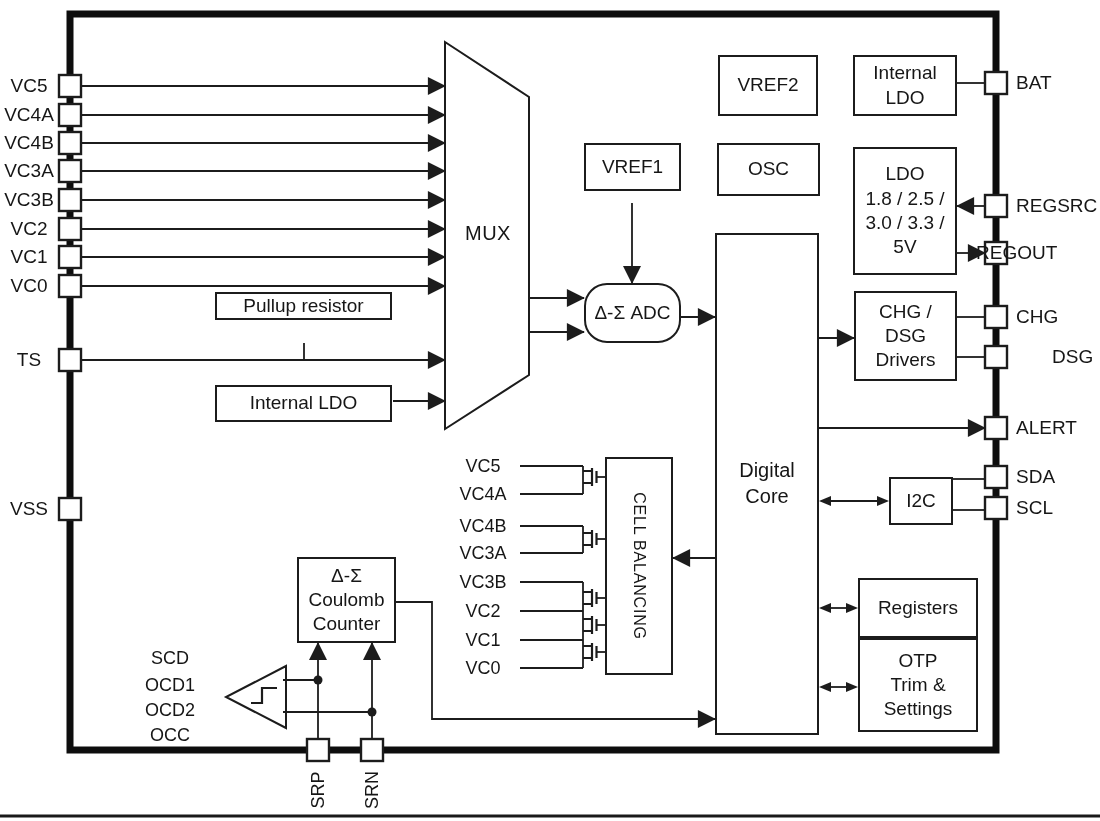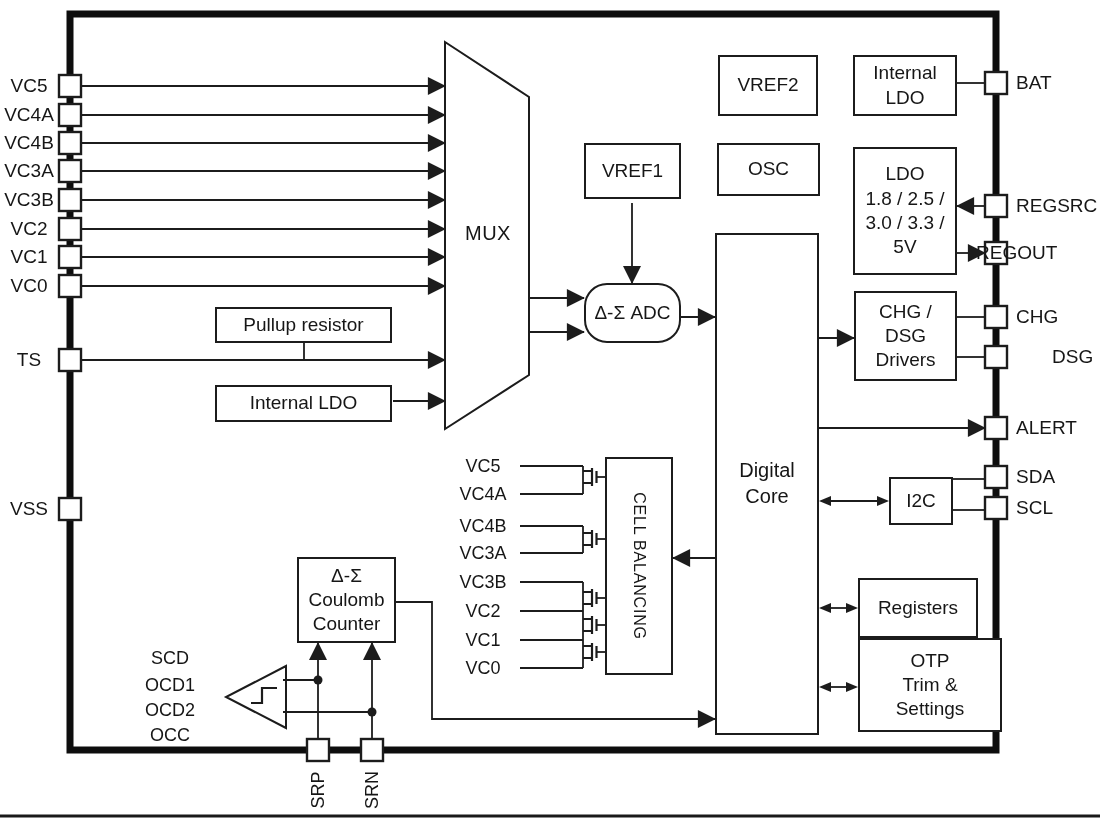--- a/index.html
+++ b/index.html
@@ -67,39 +67,39 @@
       <rect class="pin" x="985" y="466" width="22" height="22"></rect>
       <rect class="pin" x="985" y="497" width="22" height="22"></rect>
     </g>
 
     <g>
       <rect class="pin" x="307" y="739" width="22" height="22"></rect>
       <rect class="pin" x="361" y="739" width="22" height="22"></rect>
     </g>
   </svg>
 
-  <div class="box" style="left:215px;top:307px;width:177px;height:36px;">Pullup resistor</div>
+  <div class="box" style="left:215px;top:292px;width:177px;height:28px;">Pullup resistor</div>
   <div class="box" style="left:215px;top:385px;width:177px;height:37px;">Internal LDO</div>
-  <div class="box" style="left:584px;top:143px;width:97px;height:56px;">VREF1</div>
+  <div class="box" style="left:584px;top:143px;width:97px;height:48px;">VREF1</div>
   <div class="box" style="left:718px;top:55px;width:100px;height:61px;">VREF2</div>
   <div class="box" style="left:717px;top:143px;width:103px;height:53px;">OSC</div>
   <div class="box" style="left:853px;top:55px;width:104px;height:61px;">Internal
 LDO</div>
   <div class="box" style="left:853px;top:147px;width:104px;height:128px;">LDO
 1.8 / 2.5 /
 3.0 / 3.3 /
 5V</div>
   <div class="box" style="left:584px;top:283px;width:97px;height:60px;border-radius:23px;">Δ-Σ  ADC</div>
   <div class="box" style="left:854px;top:291px;width:103px;height:90px;">CHG / DSG
 Drivers</div>
   <div class="box" style="left:715px;top:233px;width:104px;height:502px;font-size:20px;">Digital
 Core</div>
   <div class="box" style="left:889px;top:477px;width:64px;height:48px;">I2C</div>
   <div class="box" style="left:858px;top:578px;width:120px;height:60px;">Registers</div>
-  <div class="box" style="left:858px;top:638px;width:144px;height:94px;">OTP
+  <div class="box" style="left:858px;top:638px;width:120px;height:94px;">OTP
 Trim &amp;
 Settings</div>
   <div class="box" style="left:297px;top:557px;width:99px;height:86px;">Δ-Σ
 Coulomb
 Counter</div>
   <div class="box" style="left:605px;top:457px;width:68px;height:218px;"></div>
   <div class="cellbal-text rot-cw" style="left:530px;top:555px;width:218px;height:22px;">CELL BALANCING</div>
   <div class="mux-label" style="left:450px;top:222px;width:76px;height:24px;">MUX</div>
 
   <div class="lab lab-r" style="left:2px;top:74px;width:54px;">VC5</div>

